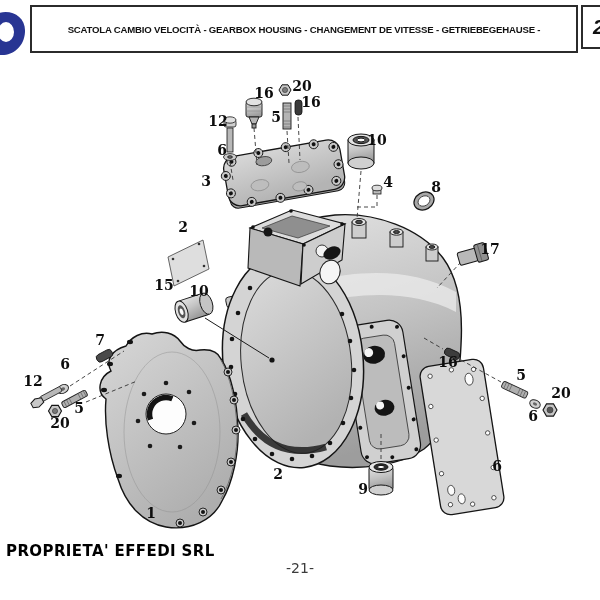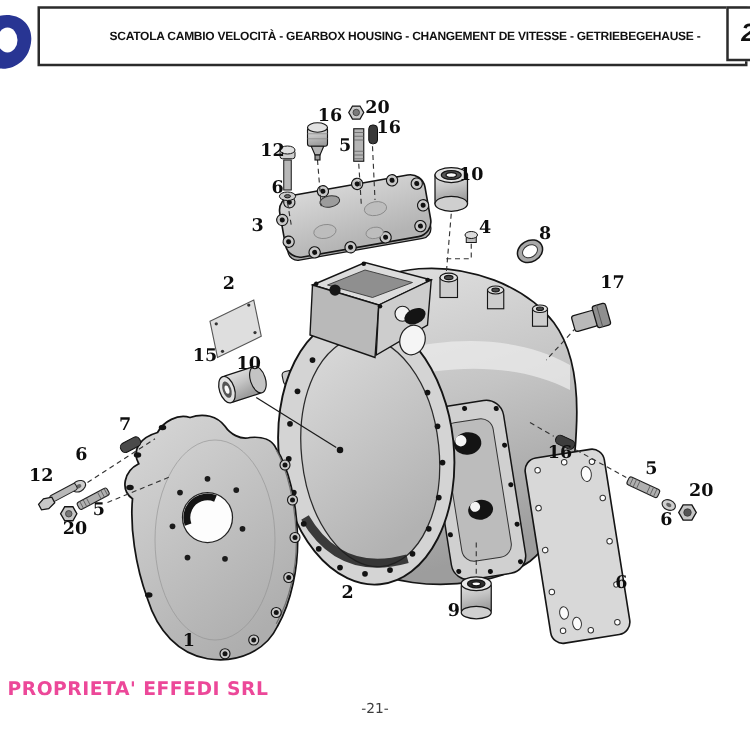--- a/index.html
+++ b/index.html
@@ -1,32 +1,32 @@
 <!DOCTYPE html>
 <html><head>
 <meta charset="utf-8">
 <style>
   html,body{margin:0;padding:0;background:#fff;}
   .stage{position:relative;width:600px;height:600px;background:#fff;overflow:hidden;
          font-family:"Liberation Sans",sans-serif;}
   .diagram-svg{position:absolute;left:0;top:0;}
   .hdr-box{position:absolute;left:30px;top:5px;width:544px;height:44px;border:2px solid #2b2b2b;
-           background:#fff;display:flex;flex-direction:column;justify-content:center;align-items:center;padding-left:20px;}
+           background:#fff;display:flex;flex-direction:column;justify-content:center;align-items:center;}
   .hdr-line{font-weight:bold;font-size:9.6px;letter-spacing:-0.2px;color:#111;line-height:13px;
             white-space:nowrap;font-family:"Liberation Sans",sans-serif;}
   .corner-box{position:absolute;left:581px;top:5px;width:34px;height:44px;border:2px solid #2b2b2b;
               background:#fff;display:flex;align-items:center;font-weight:bold;font-style:italic;
               font-size:20px;color:#111;padding-left:10px;box-sizing:border-box;}
   .logo{position:absolute;left:-6px;top:8px;}
   .plbl{position:absolute;transform:translate(-50%,-50%);font-family:"DejaVu Serif",serif;
         font-weight:bold;font-size:14px;color:#0d0d0d;line-height:14px;}
   .footer-note{position:absolute;left:6px;top:542px;font-family:"DejaVu Sans",sans-serif;
-               font-weight:bold;font-size:15px;letter-spacing:0.4px;color:#ec4899;}
+               font-weight:bold;font-size:15px;letter-spacing:0.4px;color:#000000;}
   .page-num{position:absolute;left:0;top:560px;width:600px;text-align:center;
-            font-size:11px;color:#3c3c3c;font-family:"DejaVu Sans",sans-serif;}
+            font-size:14px;color:#3c3c3c;font-family:"DejaVu Sans",sans-serif;}
 </style>
 </head>
 <body>
 
 <div class="stage">
 
   <svg class="diagram-svg" width="600" height="600" viewBox="0 0 600 600">
     <defs>
       <linearGradient id="gBar" x1="0" y1="0" x2="0.25" y2="1">
         <stop offset="0" stop-color="#e3e3e3"></stop>
@@ -408,21 +408,21 @@
   <span class="plbl" style="left:264px;top:93px">16</span>
   <span class="plbl" style="left:302px;top:86px">20</span>
   <span class="plbl" style="left:311px;top:102px">16</span>
   <span class="plbl" style="left:276px;top:117px">5</span>
   <span class="plbl" style="left:218px;top:121px">12</span>
   <span class="plbl" style="left:222px;top:150px">6</span>
   <span class="plbl" style="left:206px;top:181px">3</span>
   <span class="plbl" style="left:377px;top:140px">10</span>
   <span class="plbl" style="left:388px;top:182px">4</span>
   <span class="plbl" style="left:436px;top:187px">8</span>
-  <span class="plbl" style="left:490px;top:226px">17</span>
+  <span class="plbl" style="left:490px;top:249px">17</span>
   <span class="plbl" style="left:183px;top:227px">2</span>
   <span class="plbl" style="left:164px;top:285px">15</span>
   <span class="plbl" style="left:199px;top:291px">10</span>
   <span class="plbl" style="left:100px;top:340px">7</span>
   <span class="plbl" style="left:65px;top:364px">6</span>
   <span class="plbl" style="left:33px;top:381px">12</span>
   <span class="plbl" style="left:79px;top:408px">5</span>
   <span class="plbl" style="left:60px;top:423px">20</span>
   <span class="plbl" style="left:448px;top:362px">16</span>
   <span class="plbl" style="left:521px;top:375px">5</span>

